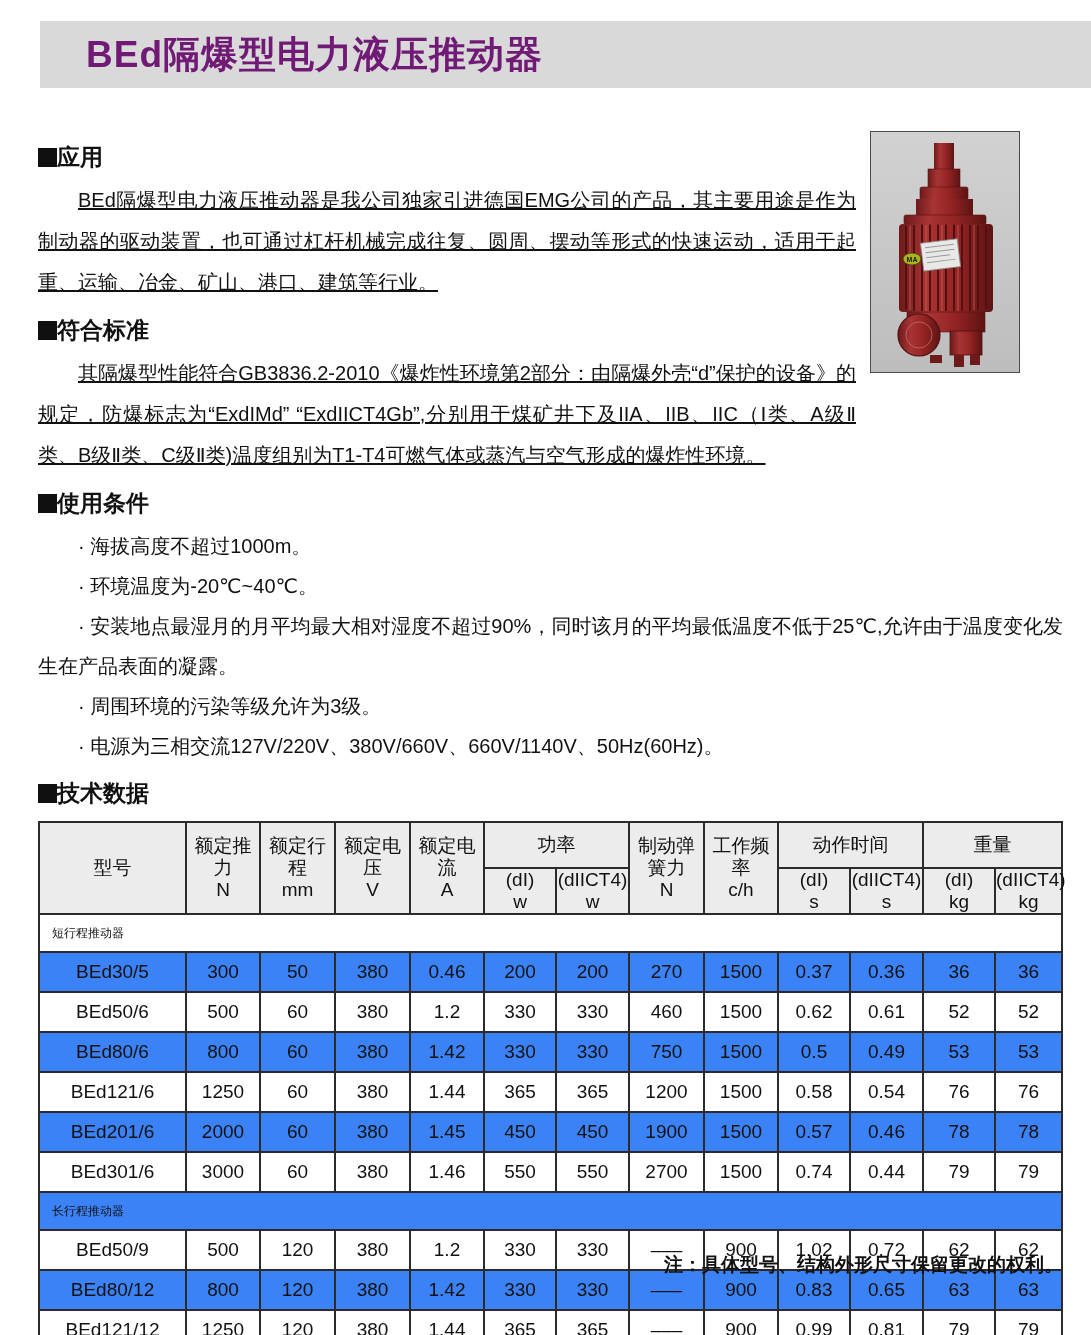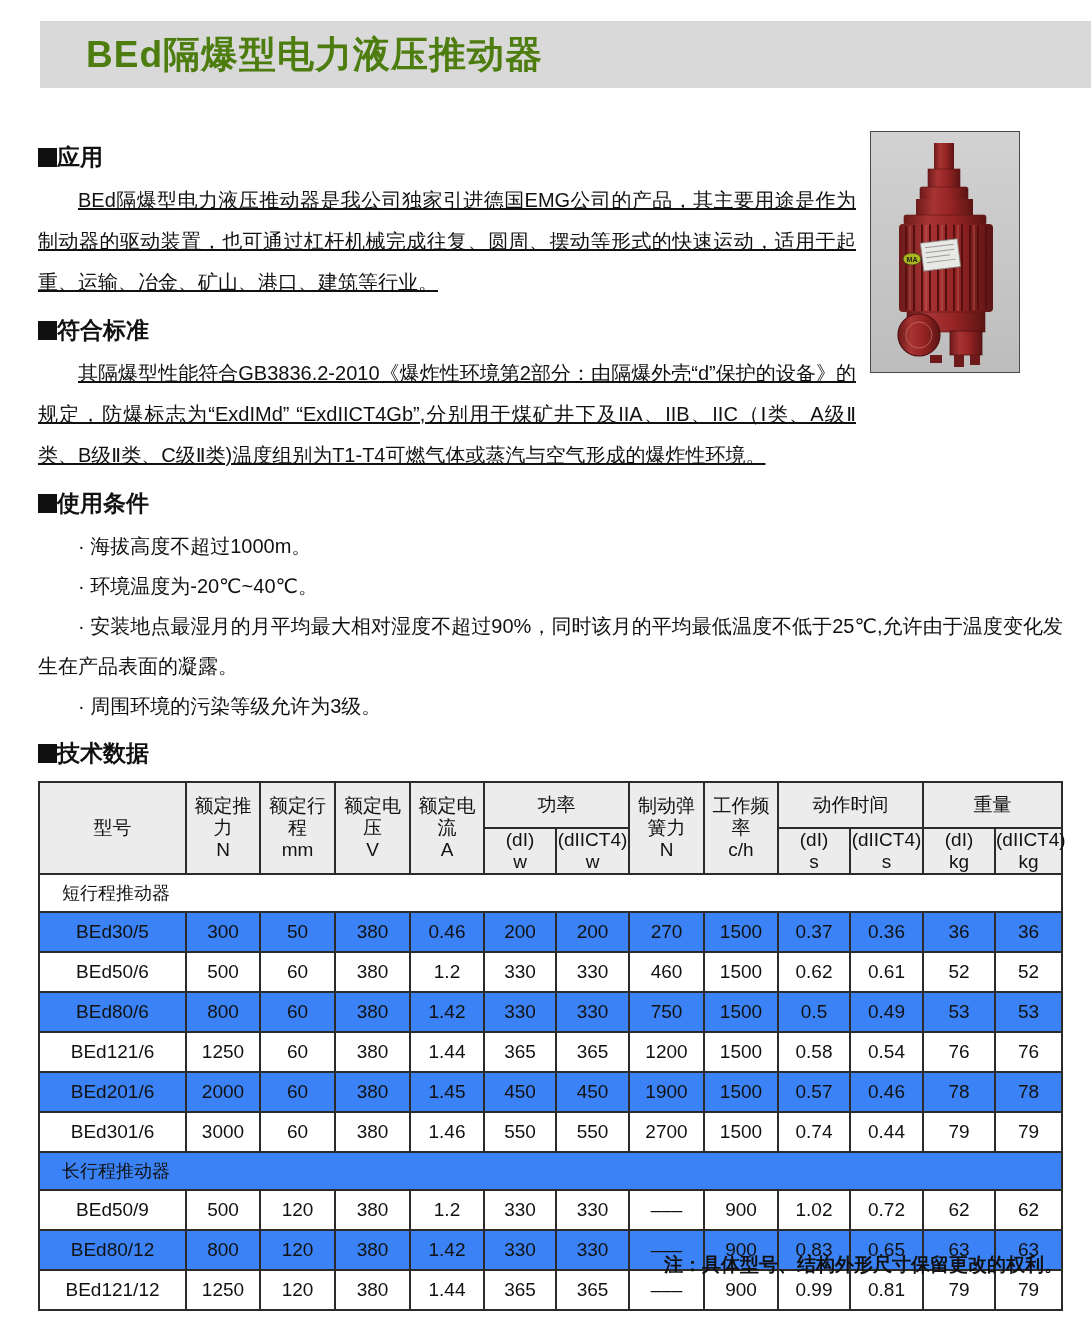--- a/index.html
+++ b/index.html
@@ -2,21 +2,21 @@
 <html><head>
 <meta charset="utf-8">
 <style>
   html,body{margin:0;padding:0;}
   body{
     width:1091px;height:1335px;background:#ffffff;position:relative;
     font-family:"Liberation Sans","DejaVu Sans",sans-serif;color:#111;
     overflow:hidden;
   }
   .title-bar{position:absolute;left:40px;top:21px;right:0;height:67px;background:#d9d9d9;}
-  .title-bar .title{display:block;font-size:37px;font-weight:bold;line-height:67px;padding-left:46px;letter-spacing:1px;color:#4d7c0f;}
+  .title-bar .title{display:block;font-size:37px;font-weight:bold;line-height:67px;padding-left:46px;letter-spacing:1px;color:#701a75;}
 
   .product{position:absolute;top:131px;right:71px;width:150px;height:242px;}
 
   .content{position:absolute;left:38px;top:142px;width:1025px;}
 
   .sec-h{display:flex;align-items:center;gap:0;font-size:23px;font-weight:bold;margin:0 0 7px 0;}
   .sq{width:19px;height:19px;background:#101010;flex:0 0 auto;}
 
   .para{font-size:20px;line-height:41px;margin:0;text-indent:2em;text-align:justify;text-decoration:underline;}
   .narrow{width:818px;}
@@ -29,21 +29,21 @@
   table.tech{border-collapse:collapse;margin-top:12px;table-layout:fixed;width:1023px;}
   table.tech th,table.tech td{
     border:2px solid #2b2b2b;text-align:center;vertical-align:middle;
     font-size:19px;font-weight:normal;padding:0;color:#111;
   }
   table.tech thead th{background:#ececec;white-space:pre-line;line-height:22px;margin-top:36px;}
   table.tech thead tr.h1 th{height:44px;}
   table.tech thead tr.h2 th{height:42px;}
   table.tech tbody td{height:38px;}
   table.tech tr.gray td{background:#3b82f6;}
-  table.tech td.group{text-align:left;padding-left:22px;font-size:18px;height:36px;}
+  table.tech td.group{text-align:left;padding-left:12px;font-size:12px;height:36px;}
 
   .note{position:absolute;right:28px;top:1252px;font-size:19px;font-weight:bold;}
 </style>
 </head>
 <body>
 
 <div class="title-bar">
   <span class="title">BEd隔爆型电力液压推动器</span>
 </div>
 
@@ -113,20 +113,21 @@
   <section id="sec-conditions">
     <div class="sec-h">
       <span class="sq"></span>
       <span>使用条件</span>
     </div>
     <div class="bullets">
         <div class="bullet">· 海拔高度不超过1000m。</div>
         <div class="bullet">· 环境温度为-20℃~40℃。</div>
         <div class="bullet">· 安装地点最湿月的月平均最大相对湿度不超过90%，同时该月的平均最低温度不低于25℃,允许由于温度变化发生在产品表面的凝露。</div>
         <div class="bullet">· 周围环境的污染等级允许为3级。</div>
+        <div class="bullet">· 电源为三相交流127V/220V、380V/660V、660V/1140V、50Hz(60Hz)。</div>
       </div>
   </section>
 
   <section id="sec-technical">
     <div class="sec-h">
       <span class="sq"></span>
       <span>技术数据</span>
     </div>
     <table class="tech">
         <colgroup>

